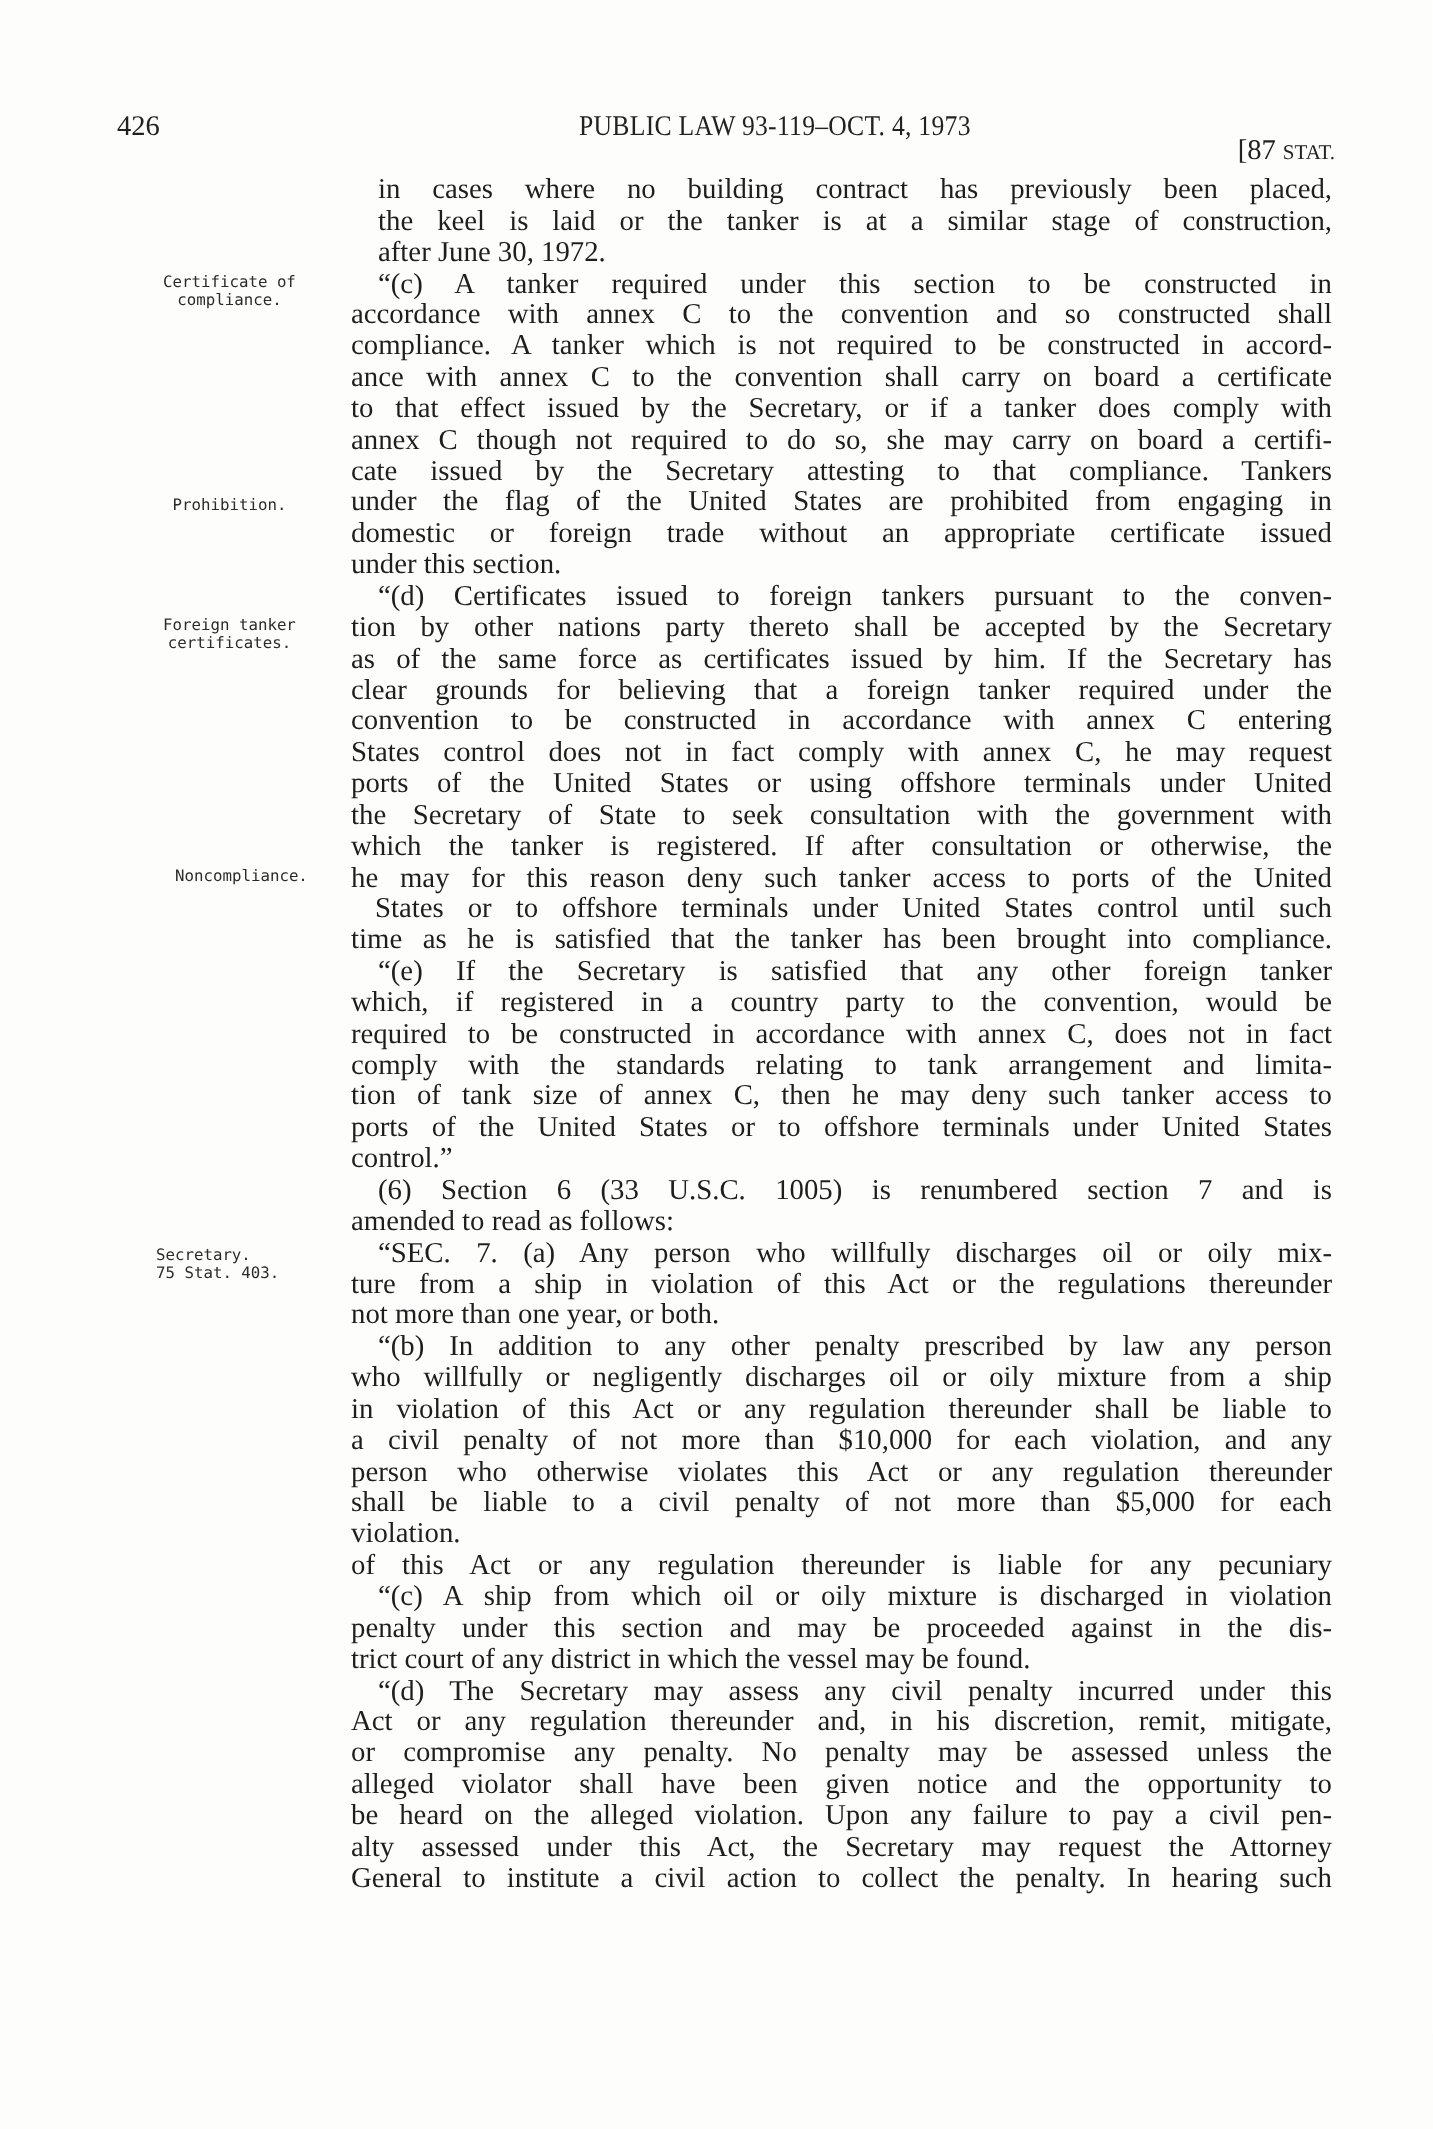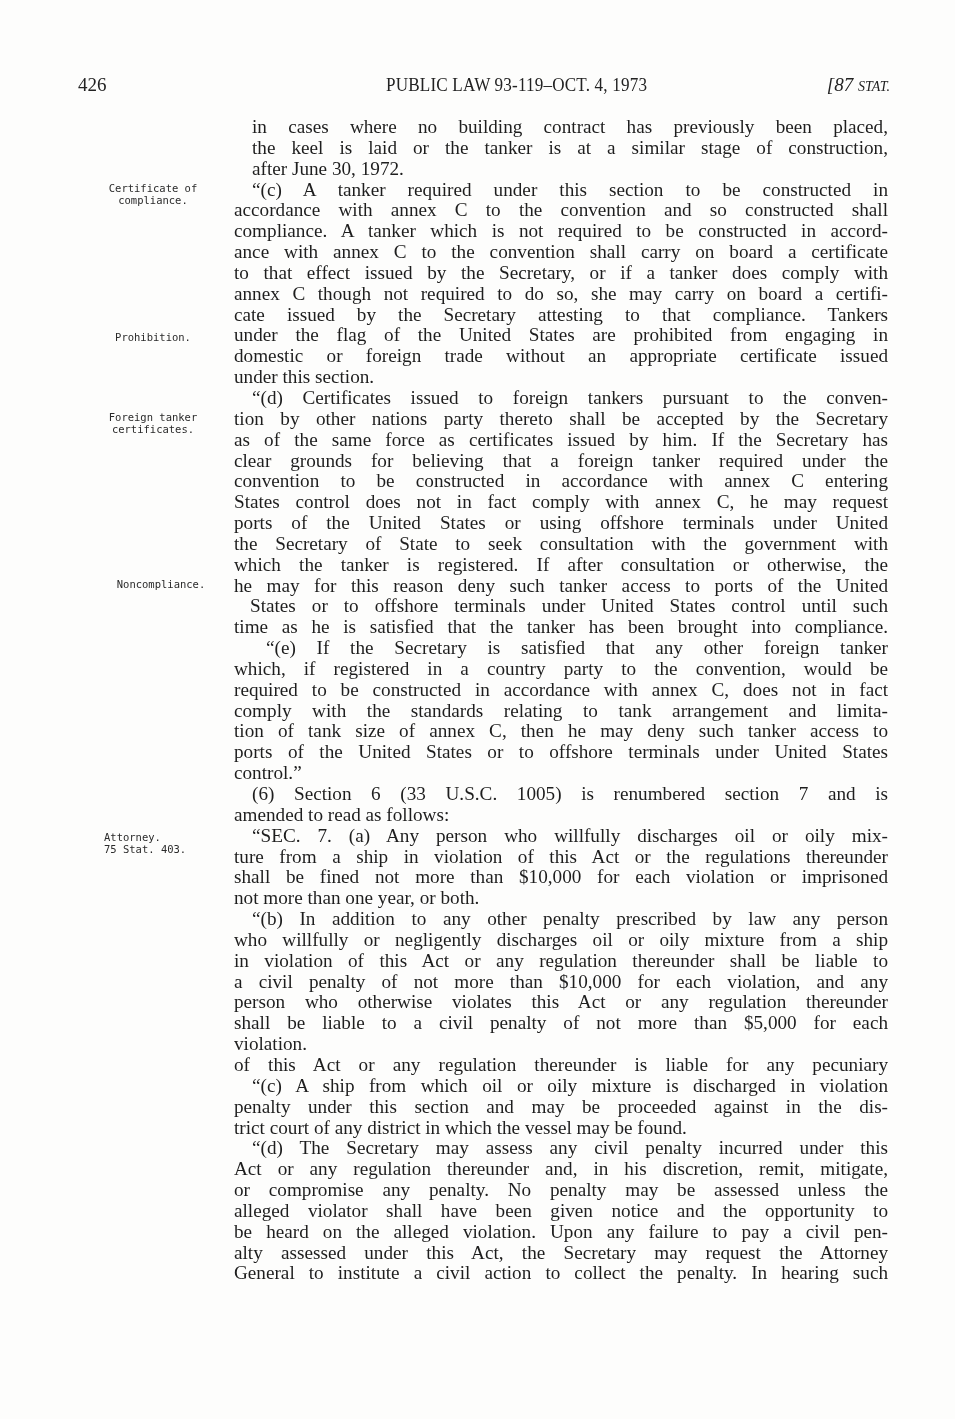--- a/index.html
+++ b/index.html
@@ -2,21 +2,21 @@
 <html><head>
   <meta charset="utf-8">
   <style>
     html, body { margin: 0; padding: 0; background: #ffffff; }
     body { width: 955px; height: 1419px; position: relative; overflow: hidden; }
     .page { position: absolute; left: 0; top: 0; width: 955px; height: 1419px; background: #fdfdfc; color: #1c1c1c; }
     .header { position: absolute; top: 74px; left: 78px; width: 812px; height: 24px;
       font-family: "Liberation Serif", "DejaVu Serif", serif; font-size: 19px; color: #222; }
     .hdr-num { position: absolute; left: 0; top: 0; }
     .hdr-title { position: absolute; left: 308px; top: 0; letter-spacing: 0.2px; transform: scaleX(0.9); transform-origin: left; }
-    .hdr-stat { position: absolute; right: 0; top: 0; font-style: italic; }
+    .hdr-stat { position: absolute; right: 0; top: 16px; }
     .hdr-stat .sc { font-size: 14px; }
     .body-text { position: absolute; left: 234px; top: 117px; width: 654px;
       font-family: "Liberation Serif", "DejaVu Serif", serif; font-size: 19.2px; line-height: 20.85px; color: #1e1e1e; }
     .line { display: block; white-space: nowrap; text-align: justify; text-align-last: justify; height: 20.85px; overflow: visible; }
     .line.last { text-align-last: left; }
     .line.indent { padding-left: 18px; }
     .line.hang { padding-left: 18px; }
     .margin-note { position: absolute; left: 78px; width: 150px;
       font-family: "DejaVu Sans Mono", "Liberation Mono", monospace; font-size: 10.5px; line-height: 12px; color: #2a2a2a; text-align: center; }
     .margin-note.left { text-align: left; }
@@ -39,21 +39,21 @@
     <div>Prohibition.</div>
   </div>
   <div class="margin-note" style="top:411px;">
     <div>Foreign tanker</div>
     <div>certificates.</div>
   </div>
   <div class="margin-note" style="top:578px;left:86px;">
     <div>Noncompliance.</div>
   </div>
   <div class="margin-note left" style="top:831px;left:104px;">
-    <div>Attorney.</div>
+    <div>Secretary.</div>
     <div>75 Stat. 403.</div>
   </div>
 
   <div class="body-text" id="body-text">
       <span class="line hang" style="display: block;"><span style="white-space: nowrap; word-spacing: 0px;">in cases where no building contract has previously been placed,</span></span>
       <span class="line hang" style="display: block;"><span style="white-space: nowrap; word-spacing: 0px;">the keel is laid or the tanker is at a similar stage of construction,</span></span>
       <span class="line hang last" style="display: block;"><span style="white-space: nowrap;">after June 30, 1972.</span></span>
       <span class="line indent" style="display: block;"><span style="white-space: nowrap; word-spacing: 0px;">“(c) A tanker required under this section to be constructed in</span></span>
       <span class="line" style="display: block;"><span style="white-space: nowrap; word-spacing: 0px;">accordance with annex C to the convention and so constructed shall</span></span>
       <span class="line" style="display: block;"><span style="white-space: nowrap; word-spacing: 0px;">compliance. A tanker which is not required to be constructed in accord-</span></span>
@@ -69,32 +69,31 @@
       <span class="line" style="display: block;"><span style="white-space: nowrap; word-spacing: 0px;">as of the same force as certificates issued by him. If the Secretary has</span></span>
       <span class="line" style="display: block;"><span style="white-space: nowrap; word-spacing: 0px;">clear grounds for believing that a foreign tanker required under the</span></span>
       <span class="line" style="display: block;"><span style="white-space: nowrap; word-spacing: 0px;">convention to be constructed in accordance with annex C entering</span></span>
       <span class="line" style="display: block;"><span style="white-space: nowrap; word-spacing: 0px;">States control does not in fact comply with annex C, he may request</span></span>
       <span class="line" style="display: block;"><span style="white-space: nowrap; word-spacing: 0px;">ports of the United States or using offshore terminals under United</span></span>
       <span class="line" style="display: block;"><span style="white-space: nowrap; word-spacing: 0px;">the Secretary of State to seek consultation with the government with</span></span>
       <span class="line" style="display: block;"><span style="white-space: nowrap; word-spacing: 0px;">which the tanker is registered. If after consultation or otherwise, the</span></span>
       <span class="line" style="display: block;"><span style="white-space: nowrap; word-spacing: 0px;">he may for this reason deny such tanker access to ports of the United</span></span>
       <span class="line" style="display: block; margin-left: 16px;"><span style="white-space: nowrap; word-spacing: 0px;">States or to offshore terminals under United States control until such</span></span>
       <span class="line" style="display: block;"><span style="white-space: nowrap; word-spacing: 0px;">time as he is satisfied that the tanker has been brought into compliance.</span></span>
-      <span class="line indent" style="display: block;"><span style="white-space: nowrap; word-spacing: 0px; margin-left: 14px;">“(e) If the Secretary is satisfied that any other foreign tanker</span></span>
+      <span class="line indent" style="display: block;"><span style="white-space: nowrap; word-spacing: 0px;">“(e) If the Secretary is satisfied that any other foreign tanker</span></span>
       <span class="line" style="display: block;"><span style="white-space: nowrap; word-spacing: 0px;">which, if registered in a country party to the convention, would be</span></span>
       <span class="line" style="display: block;"><span style="white-space: nowrap; word-spacing: 0px;">required to be constructed in accordance with annex C, does not in fact</span></span>
       <span class="line" style="display: block;"><span style="white-space: nowrap; word-spacing: 0px;">comply with the standards relating to tank arrangement and limita-</span></span>
       <span class="line" style="display: block;"><span style="white-space: nowrap; word-spacing: 0px;">tion of tank size of annex C, then he may deny such tanker access to</span></span>
       <span class="line" style="display: block;"><span style="white-space: nowrap; word-spacing: 0px;">ports of the United States or to offshore terminals under United States</span></span>
       <span class="line last" style="display: block;"><span style="white-space: nowrap;">control.”</span></span>
       <span class="line indent" style="display: block;"><span style="white-space: nowrap; word-spacing: 0px;">(6) Section 6 (33 U.S.C. 1005) is renumbered section 7 and is</span></span>
       <span class="line last" style="display: block;"><span style="white-space: nowrap;">amended to read as follows:</span></span>
       <span class="line indent" style="display: block;"><span style="white-space: nowrap; word-spacing: 0px;">“SEC. 7. (a) Any person who willfully discharges oil or oily mix-</span></span>
       <span class="line" style="display: block;"><span style="white-space: nowrap; word-spacing: 0px;">ture from a ship in violation of this Act or the regulations thereunder</span></span>
-      <span class="line" style="display: block;"><span style="white-space: nowrap; word-spacing: 0px;">shall be fined not more than $10,000 for each violation or imprisoned</span></span>
       <span class="line last" style="display: block;"><span style="white-space: nowrap;">not more than one year, or both.</span></span>
       <span class="line indent" style="display: block;"><span style="white-space: nowrap; word-spacing: 0px;">“(b) In addition to any other penalty prescribed by law any person</span></span>
       <span class="line" style="display: block;"><span style="white-space: nowrap; word-spacing: 0px;">who willfully or negligently discharges oil or oily mixture from a ship</span></span>
       <span class="line" style="display: block;"><span style="white-space: nowrap; word-spacing: 0px;">in violation of this Act or any regulation thereunder shall be liable to</span></span>
       <span class="line" style="display: block;"><span style="white-space: nowrap; word-spacing: 0px;">a civil penalty of not more than $10,000 for each violation, and any</span></span>
       <span class="line" style="display: block;"><span style="white-space: nowrap; word-spacing: 0px;">person who otherwise violates this Act or any regulation thereunder</span></span>
       <span class="line" style="display: block;"><span style="white-space: nowrap; word-spacing: 0px;">shall be liable to a civil penalty of not more than $5,000 for each</span></span>
       <span class="line last" style="display: block;"><span style="white-space: nowrap;">violation.</span></span>
       <span class="line" style="display: block;"><span style="white-space: nowrap; word-spacing: 0px;">of this Act or any regulation thereunder is liable for any pecuniary</span></span>
       <span class="line indent" style="display: block;"><span style="white-space: nowrap; word-spacing: 0px;">“(c) A ship from which oil or oily mixture is discharged in violation</span></span>

